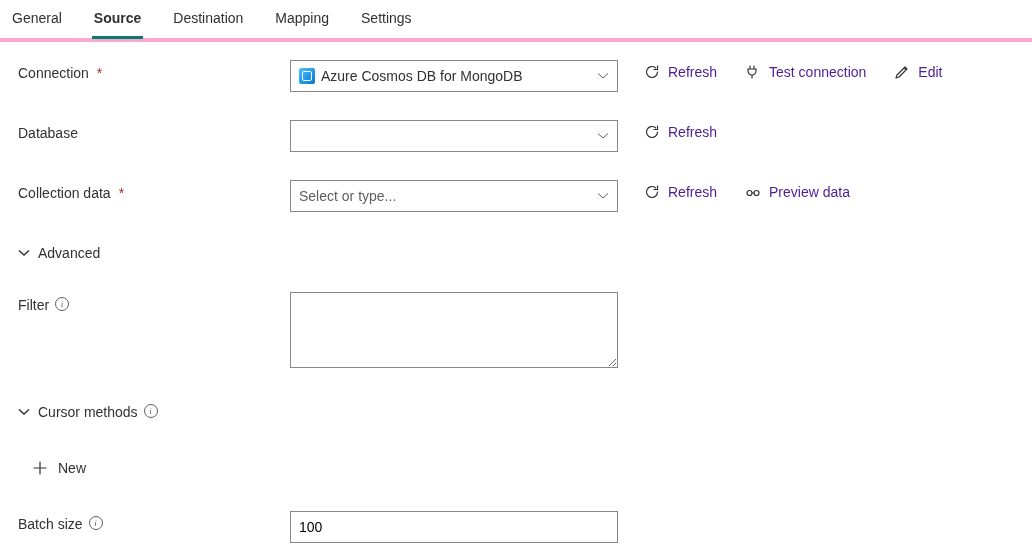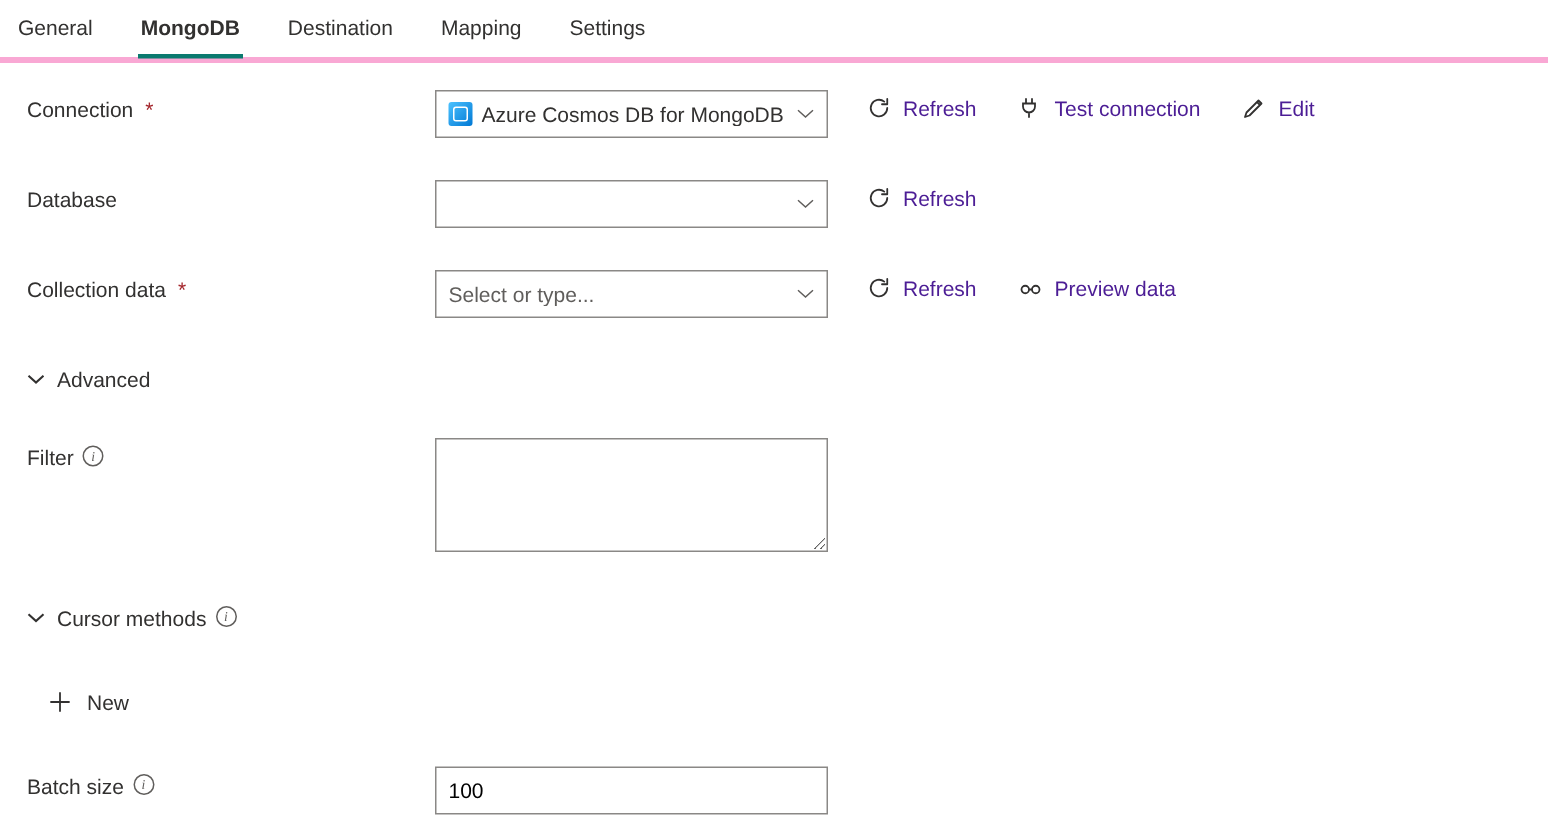--- a/index.html
+++ b/index.html
@@ -40,21 +40,21 @@
   .row.tight { margin-bottom: 20px; }
   .label-col {
     width: 272px;
     display: flex;
     align-items: flex-start;
     padding-top: 5px;
     gap: 6px;
   }
   .label-col .req { color: #a4262c; margin-left: 2px; }
   .field-col {
-    width: 262px;
+    width: 328px;
   }
   .actions-col {
     display: flex;
     align-items: center;
     gap: 28px;
     padding-left: 26px;
     padding-top: 4px;
   }
   .action {
     display: inline-flex;
@@ -136,21 +136,21 @@
   }
   .svc-icon::after{
     content:"";position:absolute;inset:3px;border:1.5px solid #fff;border-radius:2px;
   }
 </style>
 </head>
 <body>
 
 <div class="tabs">
   <div class="tab"><span>General</span></div>
-  <div class="tab active"><span>MongoDB</span></div>
+  <div class="tab active"><span>Source</span></div>
   <div class="tab"><span>Destination</span></div>
   <div class="tab"><span>Mapping</span></div>
   <div class="tab"><span>Settings</span></div>
 </div>
 
 <div class="form">
 
   <div class="row">
     <div class="label-col">
       <span>Connection</span>

